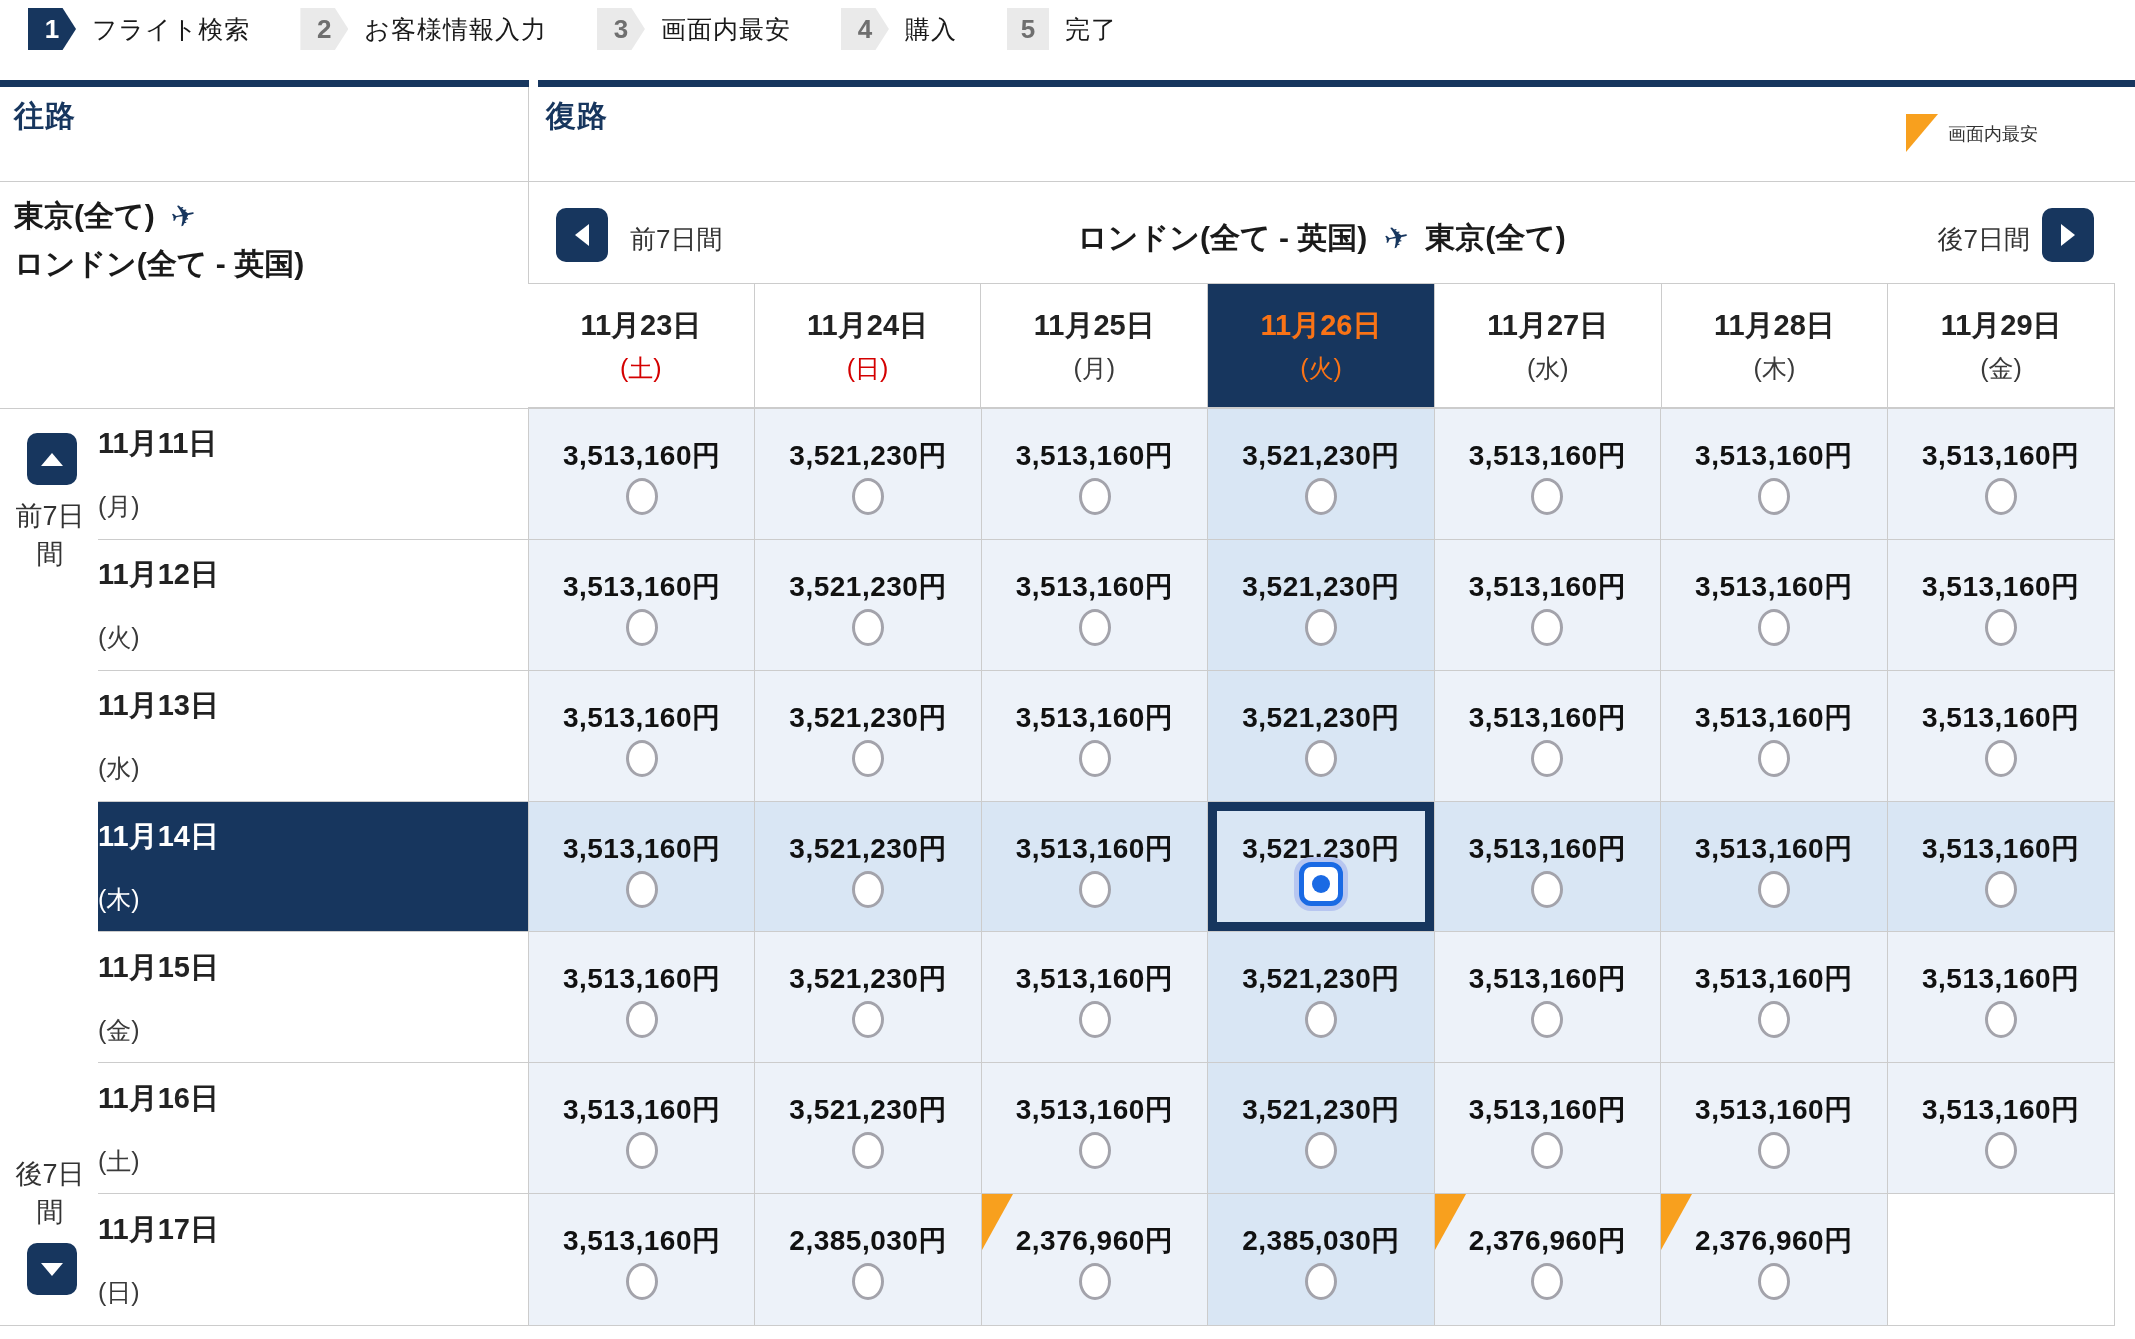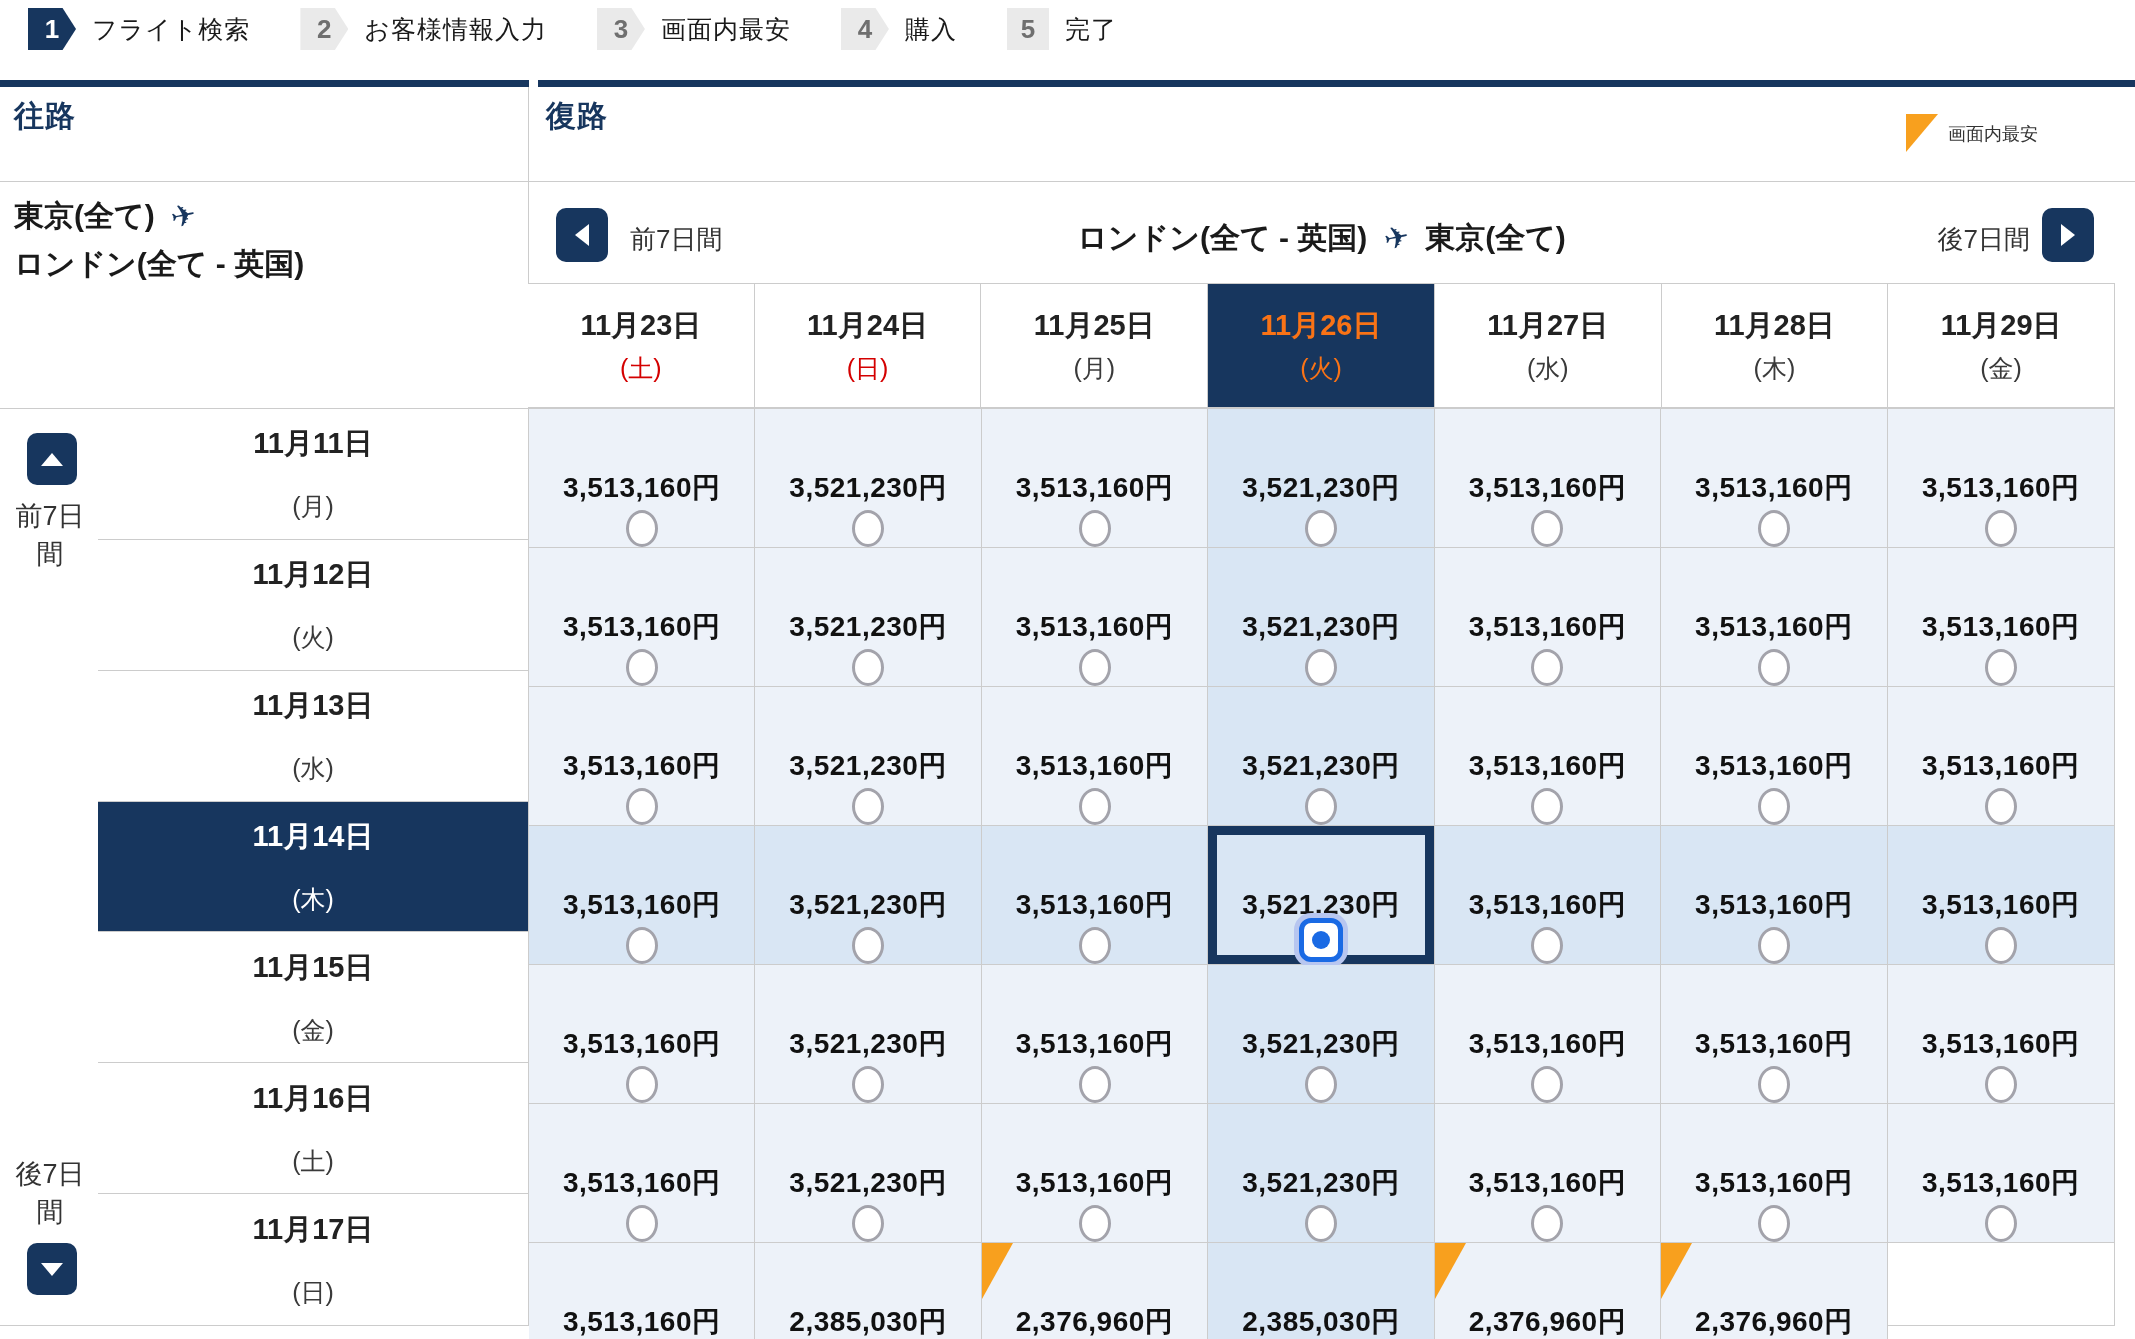--- a/index.html
+++ b/index.html
@@ -81,21 +81,21 @@
   
   .scroll-label{font-size:27px;color:#333;text-align:center;line-height:38px;width:88px;}
 
   
   .row-labels{
     left:98px;top:409px;width:430px;height:916px;
     display:grid;grid-template-rows:repeat(7,1fr);
   }
   .row-label{
     border-bottom:1px solid var(--border);box-sizing:border-box;background:#fff;
-    display:flex;flex-direction:column;align-items:center;justify-content:center;gap:20px;
+    display:flex;flex-direction:column;justify-content:center;gap:20px;
   }
   .row-label:last-child{border-bottom:none;}
   .rl-date{font-size:29px;font-weight:bold;color:#222;}
   .rl-wd{font-size:25px;color:#3a3a3a;margin-top:6px;}
   .row-label.sel{background:var(--navy);}
   .row-label.sel .rl-date,.row-label.sel .rl-wd{color:#fff;}
 
   
   .fare-grid{
     left:529px;top:409px;width:1586px;height:916px;
@@ -104,21 +104,21 @@
   }
   .cell{
     border-right:1px solid var(--border);border-bottom:1px solid var(--border);
     box-sizing:border-box;background:var(--cellbg);position:relative;
     display:flex;flex-direction:column;align-items:center;padding-top:28px;cursor:pointer;
   }
   .cell:nth-child(7n){border-right:none;}
   .cell.lastrow{border-bottom:none;}
   .cell.hl{background:var(--cellhl);}
   .cell.selcell{box-shadow:inset 0 0 0 9px var(--navy);}
-  .price{font-size:28px;font-weight:bold;color:#111;letter-spacing:0.5px;margin-top:32px;}
+  .price{font-size:28px;font-weight:bold;color:#111;letter-spacing:0.5px;}
   .radio{
     width:26px;height:31px;border:3px solid #a3a3ab;border-radius:50%;
     background:#fff;margin-top:3px;
   }
   .corner{position:absolute;top:0;left:0;width:0;height:0;
     border-top:56px solid var(--orange);border-right:31px solid transparent;}
   .sel-icon{
     width:34px;height:34px;border:5px solid var(--blue);border-radius:12px;background:#fff;
     box-shadow:0 0 0 5px #b7c6f0;margin-top:-6px;position:relative;
   }

